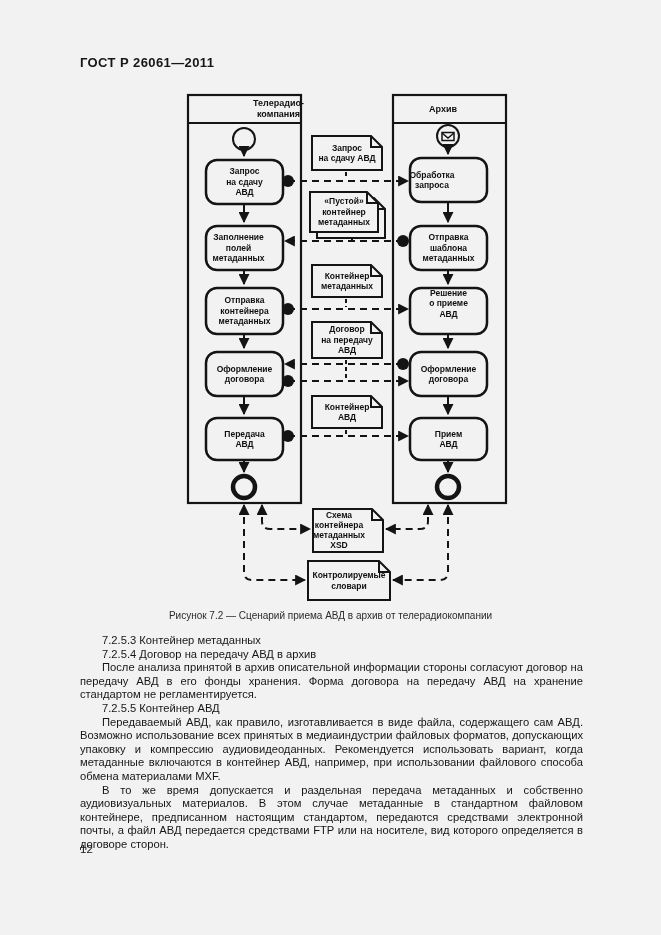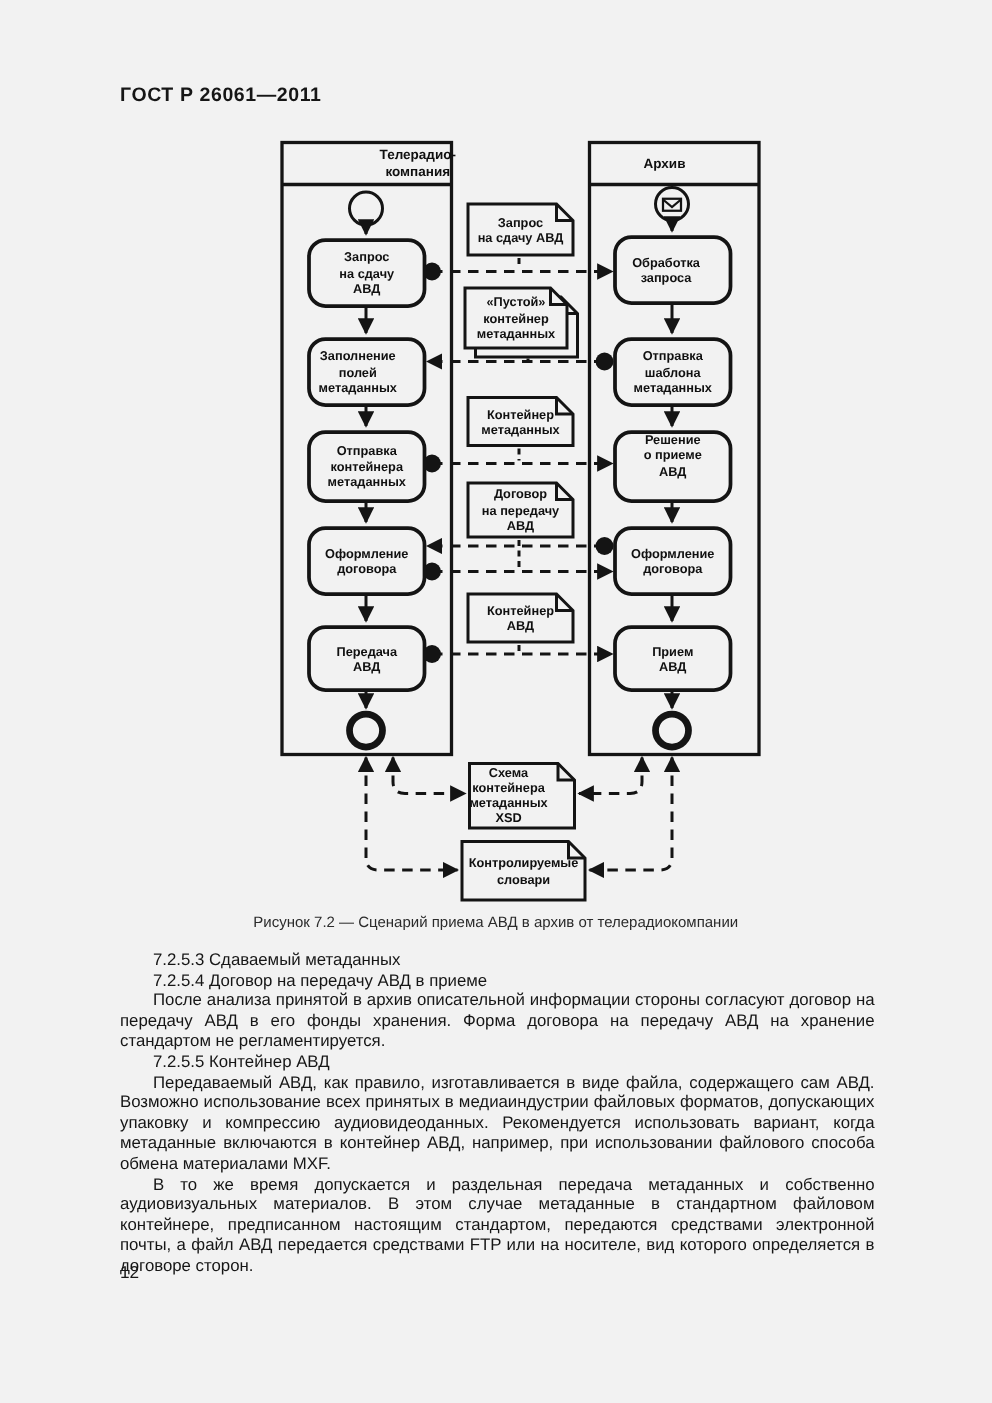--- a/index.html
+++ b/index.html
@@ -176,21 +176,21 @@
 полей
 метаданных</div>
 <div class="lbl" style="left:206px;top:288px;width:77px;height:46px;">Отправка
 контейнера
 метаданных</div>
 <div class="lbl" style="left:206px;top:352px;width:77px;height:44px;">Оформление
 договора</div>
 <div class="lbl" style="left:206px;top:418px;width:77px;height:42px;">Передача
 АВД</div>
 
-<div class="lbl" style="left:398px;top:158px;width:92px;height:44px;">Обработка
+<div class="lbl" style="left:386px;top:158px;width:92px;height:44px;">Обработка
 запроса</div>
 <div class="lbl" style="left:410px;top:226px;width:77px;height:44px;">Отправка
 шаблона
 метаданных</div>
 <div class="lbl" style="left:410px;top:288px;width:77px;height:31px;">Решение
 о приеме
 АВД</div>
 <div class="lbl" style="left:410px;top:352px;width:77px;height:44px;">Оформление
 договора</div>
 <div class="lbl" style="left:410px;top:418px;width:77px;height:42px;text-align:center;">Прием
@@ -211,21 +211,21 @@
 <div class="lbl" style="left:313px;top:509px;width:52px;height:42px;line-height:10px;">Схема
 контейнера
 метаданных
 XSD</div>
 <div class="lbl" style="left:308px;top:562px;width:82px;height:37px;">Контролируемые
 словари</div>
 
 <div id="figure-caption" class="abs">Рисунок 7.2 — Сценарий приема АВД в архив от телерадиокомпании</div>
 
 <div id="body-text" class="abs">
-  <p>7.2.5.3 Сдаваемый метаданных</p>
-  <p>7.2.5.4 Договор на передачу АВД в приеме</p>
+  <p>7.2.5.3 Контейнер метаданных</p>
+  <p>7.2.5.4 Договор на передачу АВД в архив</p>
   <p>После анализа принятой в архив описательной информации стороны согласуют договор на передачу АВД в его фонды хранения. Форма договора на передачу АВД на хранение стандартом не регламентируется.</p>
   <p>7.2.5.5 Контейнер АВД</p>
   <p>Передаваемый АВД, как правило, изготавливается в виде файла, содержащего сам АВД. Возможно использование всех принятых в медиаиндустрии файловых форматов, допускающих упаковку и компрессию аудиовидеоданных. Рекомендуется использовать вариант, когда метаданные включаются в контейнер АВД, например, при использовании файлового способа обмена материалами MXF.</p>
   <p>В то же время допускается и раздельная передача метаданных и собственно аудиовизуальных материалов. В этом случае метаданные в стандартном файловом контейнере, предписанном настоящим стандартом, передаются средствами электронной почты, а файл АВД передается средствами FTP или на носителе, вид которого определяется в договоре сторон.</p>
 </div>
 
 <div id="page-number" class="abs">12</div>
 
 </body></html>

